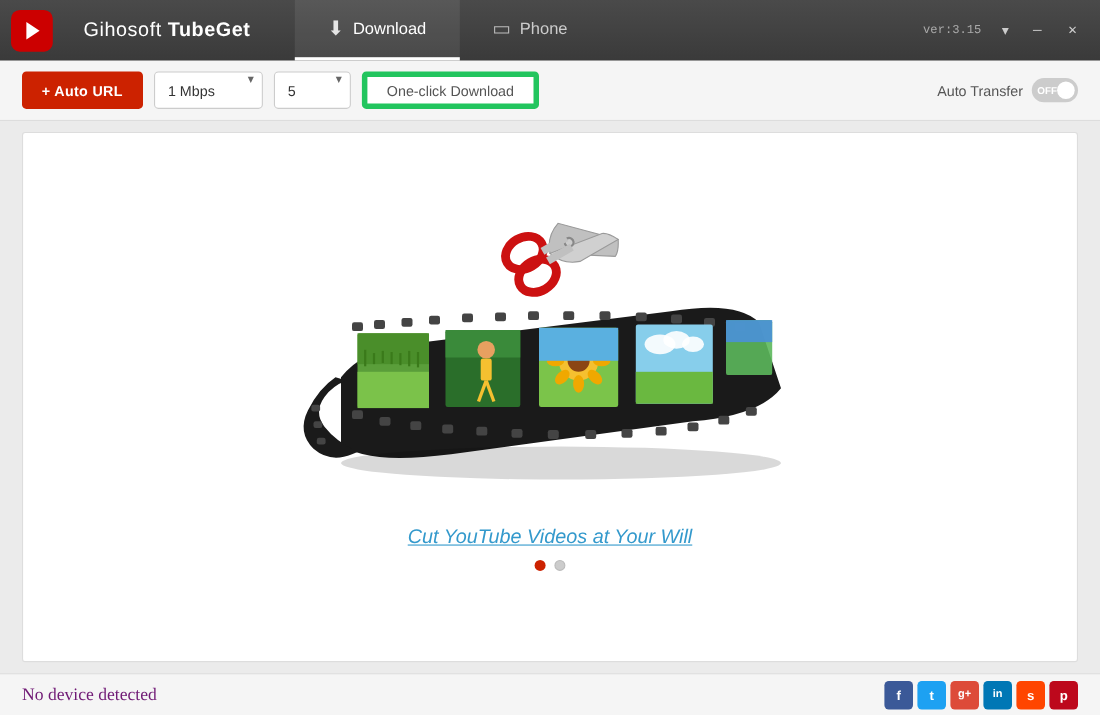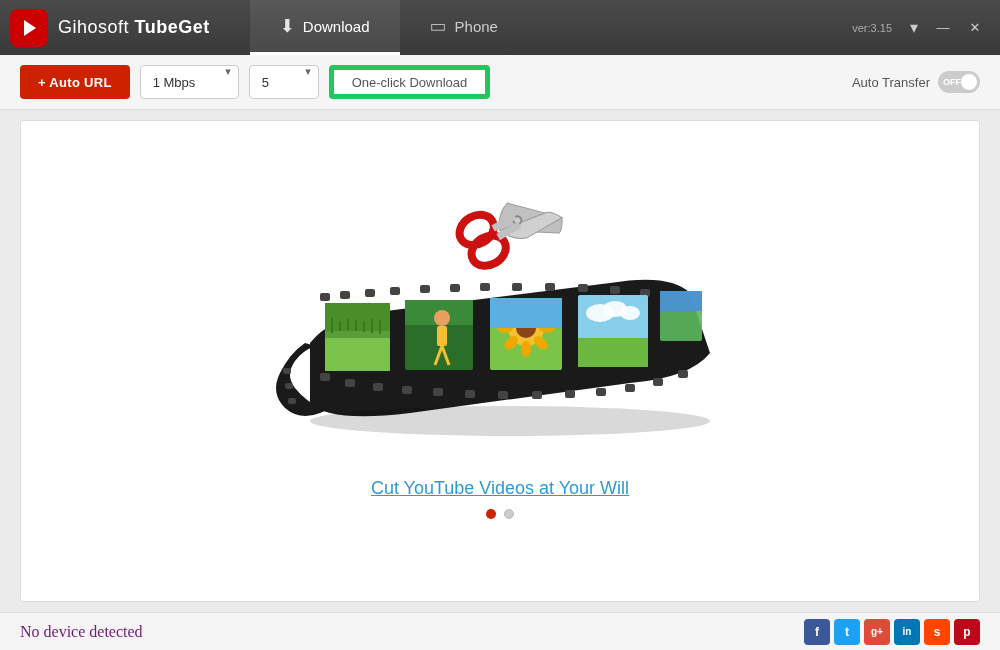--- a/index.html
+++ b/index.html
@@ -17,21 +17,21 @@
       height: 55px;
       background: linear-gradient(to bottom, #4a4a4a, #3a3a3a);
       display: flex;
       align-items: center;
       padding: 0 10px;
       position: relative;
     }
     .logo-area {
       display: flex;
       align-items: center;
-      gap: 10px;
+      gap: 28px;
       flex: 0 0 auto;
     }
     .youtube-logo {
       width: 38px;
       height: 38px;
       background: #cc0000;
       border-radius: 8px;
       display: flex;
       align-items: center;
       justify-content: center;
@@ -87,20 +87,21 @@
 
     
     .window-controls {
       display: flex;
       align-items: center;
       gap: 2px;
       position: absolute;
       right: 10px;
       top: 50%;
       transform: translateY(-50%);
+      font-family: Liberation Mono, monospace;
     }
     .ver-label {
       color: #aaa;
       font-size: 11px;
       margin-right: 8px;
     }
     .win-btn {
       width: 30px;
       height: 24px;
       display: flex;
@@ -230,20 +231,21 @@
       padding: 20px;
     }
 
     
     .slide-link {
       color: #3399cc;
       font-size: 18px;
       text-decoration: underline;
       cursor: pointer;
       margin-bottom: 10px;
+      font-style: italic;
     }
 
     .slide-dots {
       display: flex;
       gap: 8px;
       align-items: center;
     }
     .dot {
       width: 10px;
       height: 10px;

